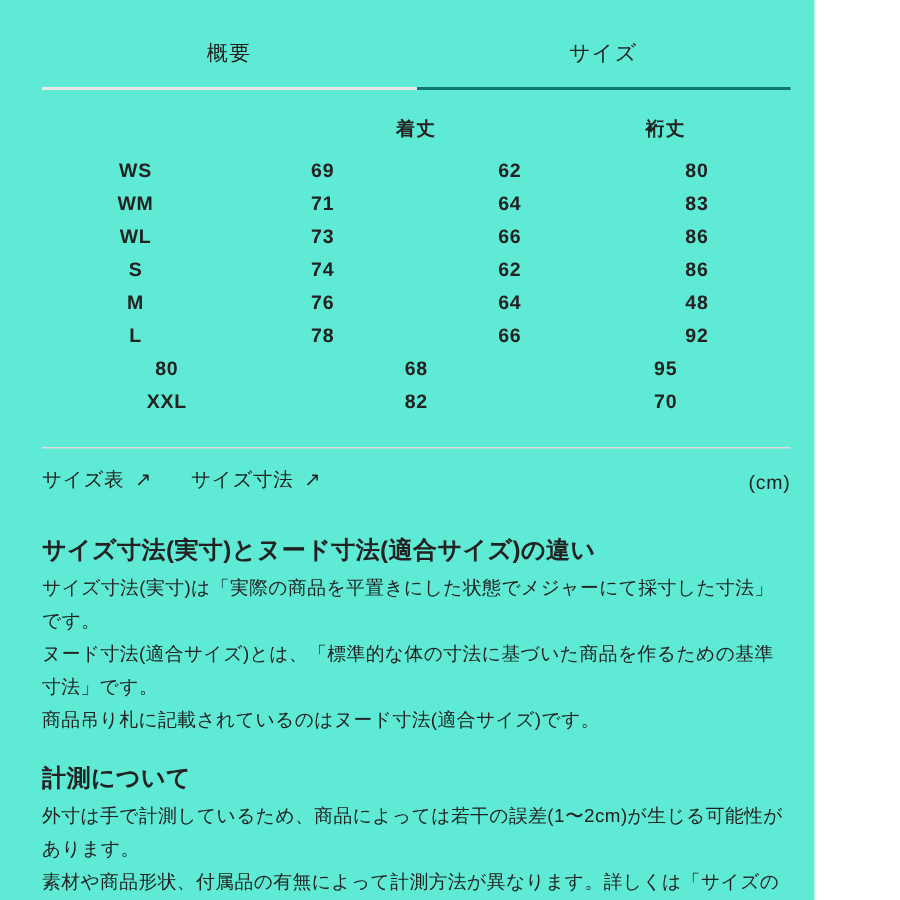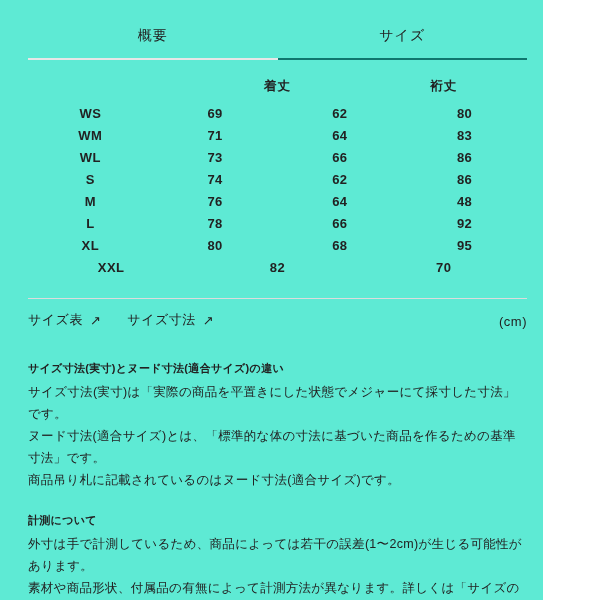--- a/index.html
+++ b/index.html
@@ -33,21 +33,21 @@
   
   .divider { border:none; border-top:1px solid #dcdcdc; margin-top:20px; }
   .links-row { display:flex; align-items:flex-end; padding-top:13px; height:30px; }
   .link { font-size:13px; color:#222; text-decoration:none; letter-spacing:0.5px; cursor:pointer; margin-right:26px; display:inline-flex; align-items:center; }
   .arrow { font-size:13px; margin-left:7px; }
   .unit { margin-left:auto; font-size:13px; letter-spacing:0.5px; }
 
   
   .section-1 { margin-top:28px; }
   .section-2 { margin-top:18px; }
-  section h3 { font-size:11px; font-weight:bold; line-height:22px; margin-bottom:2px; letter-spacing:0.3px; }
+  section h3 { font-size:16px; font-weight:bold; line-height:22px; margin-bottom:2px; letter-spacing:0.3px; }
   section p { font-size:12.5px; line-height:22px; letter-spacing:0.3px; }
 </style>
 </head>
 <body>
 
 <div class="page">
   <div class="content">
 
     <div class="tabs">
       <div class="tab">
@@ -95,21 +95,20 @@
         <div class="t-cell">64</div>
         <div class="t-cell">48</div>
       </div>
       <div class="t-row">
         <div class="t-cell">L</div>
         <div class="t-cell">78</div>
         <div class="t-cell">66</div>
         <div class="t-cell">92</div>
       </div>
       <div class="t-row">
-        <div class="t-cell">XL</div>
         <div class="t-cell">80</div>
         <div class="t-cell">68</div>
         <div class="t-cell">95</div>
       </div>
       <div class="t-row">
         <div class="t-cell">XXL</div>
         <div class="t-cell">82</div>
         <div class="t-cell">70</div>
       </div>
     </div>

